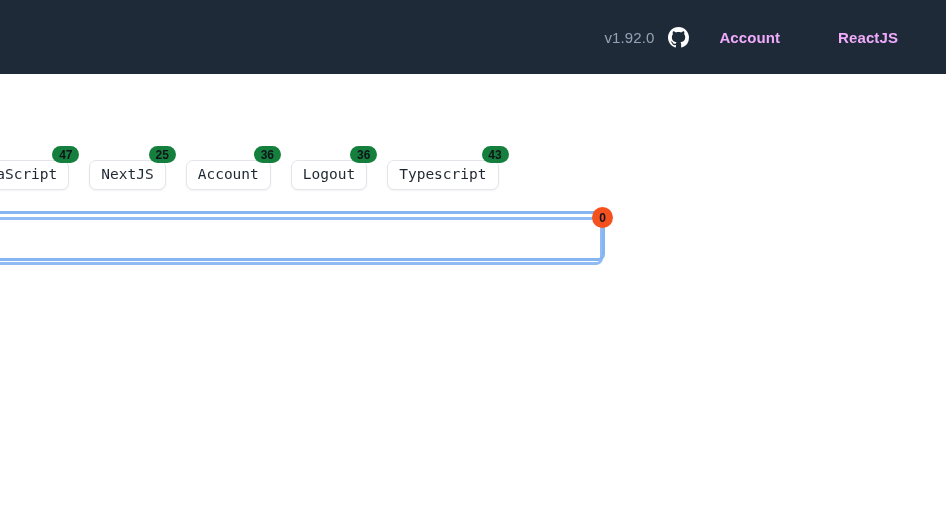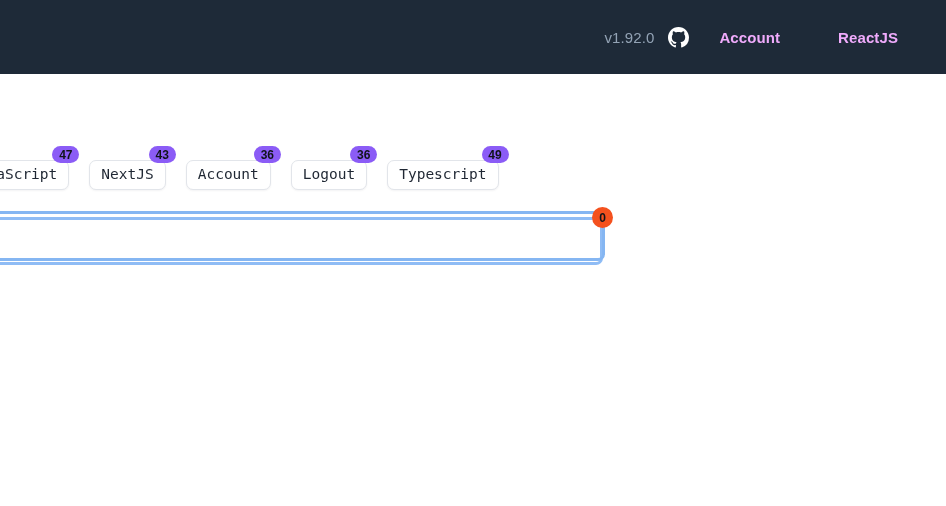--- a/index.html
+++ b/index.html
@@ -88,21 +88,21 @@
     letter-spacing: 0px;
   }
   .chip-badge {
     position: absolute;
     top: -14px;
     right: -10px;
     min-width: 17px;
     height: 17px;
     padding: 0 5px;
     box-sizing: content-box;
-    background: #8b5cf6;
+    background: #15803d;
     color: #10131a;
     border-radius: 11px;
     font-family: "Liberation Sans", sans-serif;
     font-size: 12px;
     font-weight: 700;
     display: flex;
     align-items: center;
     justify-content: center;
     line-height: 1;
   }
@@ -190,36 +190,36 @@
 
 <div class="chip-row">
 
   <div class="chip-wrap">
     <span class="chip">JavaScript</span>
     <span class="chip-badge">47</span>
   </div>
 
   <div class="chip-wrap">
     <span class="chip">NextJS</span>
-    <span class="chip-badge">43</span>
+    <span class="chip-badge">25</span>
   </div>
 
   <div class="chip-wrap">
     <span class="chip">Account</span>
     <span class="chip-badge">36</span>
   </div>
 
   <div class="chip-wrap">
     <span class="chip">Logout</span>
     <span class="chip-badge">36</span>
   </div>
 
   <div class="chip-wrap">
     <span class="chip">Typescript</span>
-    <span class="chip-badge">49</span>
+    <span class="chip-badge">43</span>
   </div>
 
 </div>
 
 <div class="box-area">
   <div class="gray-line top"></div>
   <div class="gray-line bottom"></div>
   <div class="blue-box inner"></div>
   <div class="blue-box outer"></div>
 </div>

